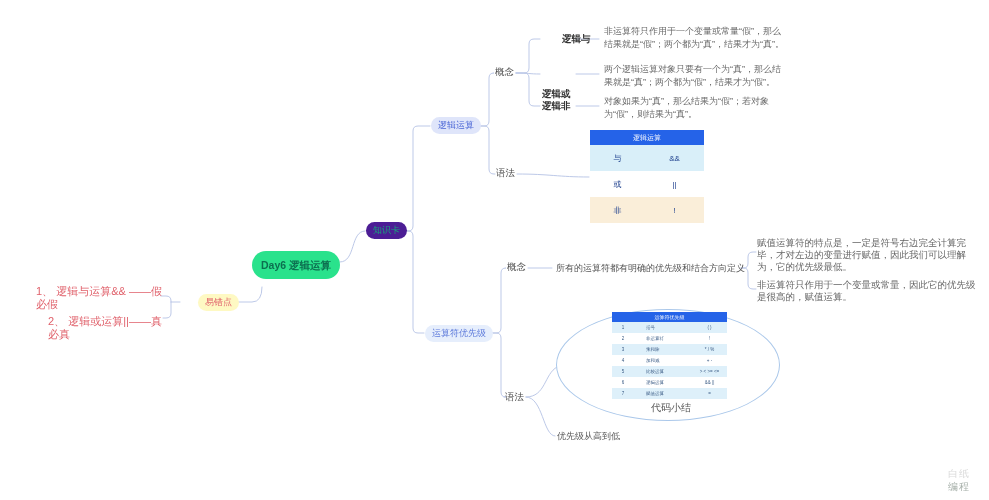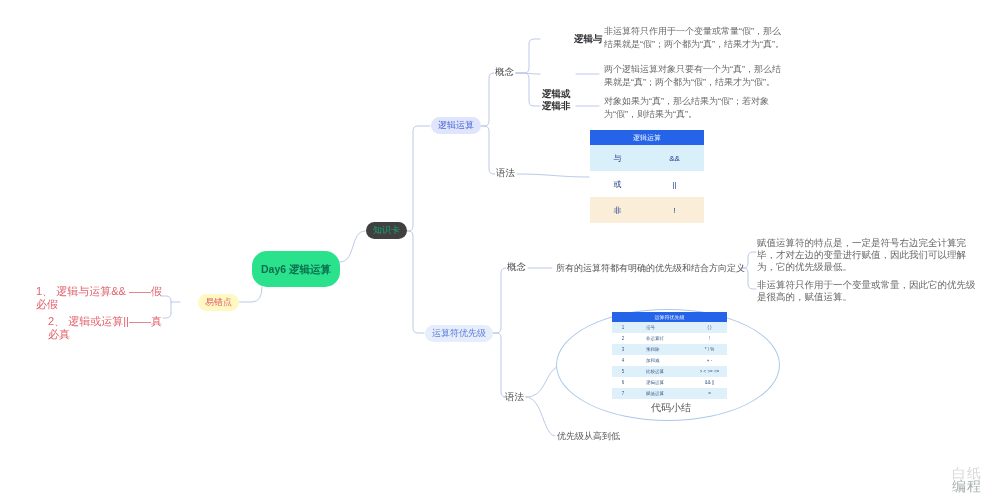--- a/index.html
+++ b/index.html
@@ -9,27 +9,27 @@
     font-family:"Liberation Sans","DejaVu Sans",sans-serif;
     color:#555;
   }
   .abs{position:absolute;}
   svg.wires{position:absolute;left:0;top:0;z-index:0;}
   .node{
     position:absolute;z-index:2;border-radius:9px;
     font-size:9px;line-height:13px;padding:2px 7px;white-space:nowrap;
   }
   .node-central{
-    left:252px;top:251px;width:88px;height:36px;border-radius:15px;
+    left:252px;top:251px;width:88px;height:28px;border-radius:15px;
     background:#2ae28c;color:#0c6e4f;font-weight:bold;font-size:10.5px;line-height:13px;
     display:flex;align-items:center;justify-content:center;text-align:center;
     white-space:normal;padding:0 8px;box-sizing:border-box;z-index:2;position:absolute;
   }
   .node-mistake{left:198px;top:294px;background:#fef9c3;color:#e0616b;}
-  .node-knowledge{left:366px;top:222px;background:#404040;color:#17a57b;text-align:right;}
+  .node-knowledge{left:366px;top:222px;background:#4c1d95;color:#17a57b;text-align:right;}
   .node-logic{left:431px;top:117px;background:#dfe5fa;color:#4c67d6;}
   .node-prec{left:425px;top:325px;background:#e6eefc;color:#5c79da;}
   .label{position:absolute;z-index:2;font-size:9.5px;color:#4a4a4a;white-space:nowrap;}
   .term{position:absolute;z-index:2;font-size:9.5px;font-weight:bold;color:#333;white-space:nowrap;}
   .para{position:absolute;z-index:2;font-size:9px;line-height:13px;color:#6a6a6a;}
   .mistake-list{position:absolute;left:36px;top:285px;z-index:2;color:#e0616b;font-size:11px;line-height:13px;}
   .mistake-item1{width:132px;}
   .mistake-item2{width:124px;margin-left:12px;margin-top:4px;}
   .tbl{position:absolute;z-index:2;font-size:8px;color:#1c3e8c;}
   .tbl .hdr{background:#2563e8;color:#fff;text-align:center;font-size:7px;line-height:15px;height:15px;}
@@ -45,21 +45,21 @@
   .tbl2{left:612px;top:312px;width:115px;font-size:4.5px;color:#3a5b85;z-index:2;}
   .tbl2 .hdr{font-size:5px;line-height:10px;height:10px;}
   .tbl2 .row{display:grid;grid-template-columns:22px 58px 35px;height:11px;align-items:center;}
   .tbl2 .row .c0{text-align:center;}
   .tbl2 .row .c1{text-align:left;padding-left:12px;}
   .tbl2 .row .c2{text-align:center;}
   .tbl2 .odd{background:#def0fa;}
   .tbl2 .even{background:#ffffff;}
   .caption{position:absolute;left:634px;top:401px;width:74px;z-index:2;text-align:center;font-size:10px;color:#555;}
   .note{position:absolute;z-index:2;font-size:9.5px;line-height:12px;color:#666;width:220px;}
-  .watermark{position:absolute;left:948px;top:467px;width:38px;z-index:2;text-align:center;font-size:14px;line-height:13px;letter-spacing:1px;}
+  .watermark{position:absolute;left:948px;top:467px;width:38px;z-index:2;font-size:10px;line-height:13px;letter-spacing:1px;}
   .wm1{color:#dadada;}
   .wm2{color:#a9b2ac;}
 </style>
 </head>
 <body>
 
 <svg class="wires" width="989" height="500" viewBox="0 0 989 500">
   <g fill="none" stroke="#bdc9e8" stroke-width="1" stroke-linecap="round">
 
     <path d="M 340,262 C 356,262 350,231 365,231"></path>
@@ -106,21 +106,21 @@
   <div class="mistake-item1">1、 逻辑与运算&amp;&amp; ——假必假</div>
   <div class="mistake-item2">2、 逻辑或运算||——真必真</div>
 </div>
 
 <div class="node node-knowledge">知识卡</div>
 
 <div class="node node-logic">逻辑运算</div>
 <div class="label" style="left:495px;top:66px;">概念</div>
 <div class="label" style="left:496px;top:167px;">语法</div>
 
-<div class="term" style="left:574px;top:33px;">逻辑与</div>
+<div class="term" style="left:562px;top:33px;">逻辑与</div>
 <div class="para" style="left:604px;top:25px;width:180px;">非运算符只作用于一个变量或常量“假”，那么结果就是“假”；两个都为“真”，结果才为“真”。</div>
 
 <div class="term" style="left:542px;top:68px;margin-top:20px;">逻辑或</div>
 <div class="para" style="left:604px;top:63px;width:180px;">两个逻辑运算对象只要有一个为“真”，那么结果就是“真”；两个都为“假”，结果才为“假”。</div>
 
 <div class="term" style="left:542px;top:100px;">逻辑非</div>
 <div class="para" style="left:604px;top:95px;width:180px;">对象如果为“真”，那么结果为“假”；若对象为“假”，则结果为“真”。</div>
 
 <div class="tbl tbl1">
   <div class="hdr">逻辑运算</div>

